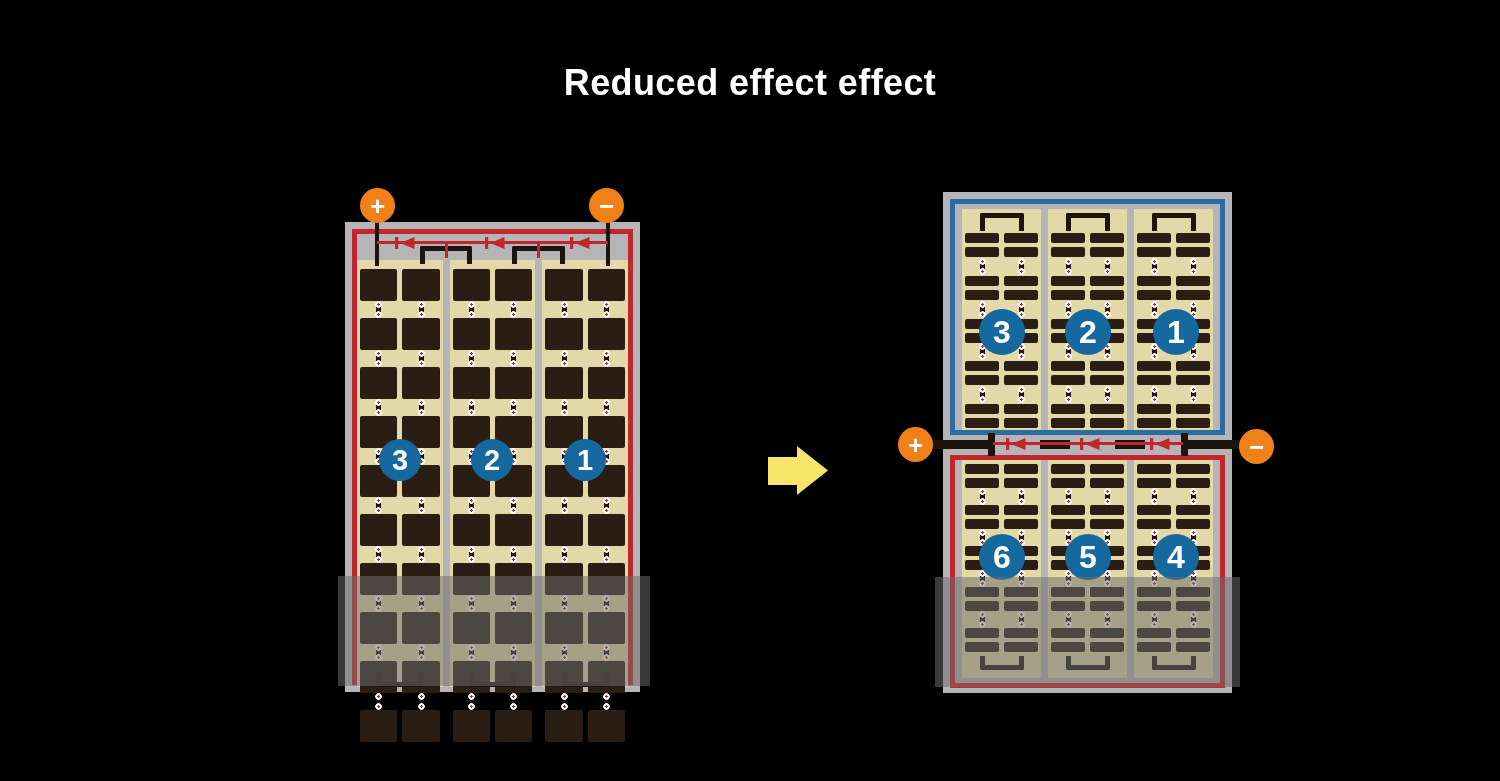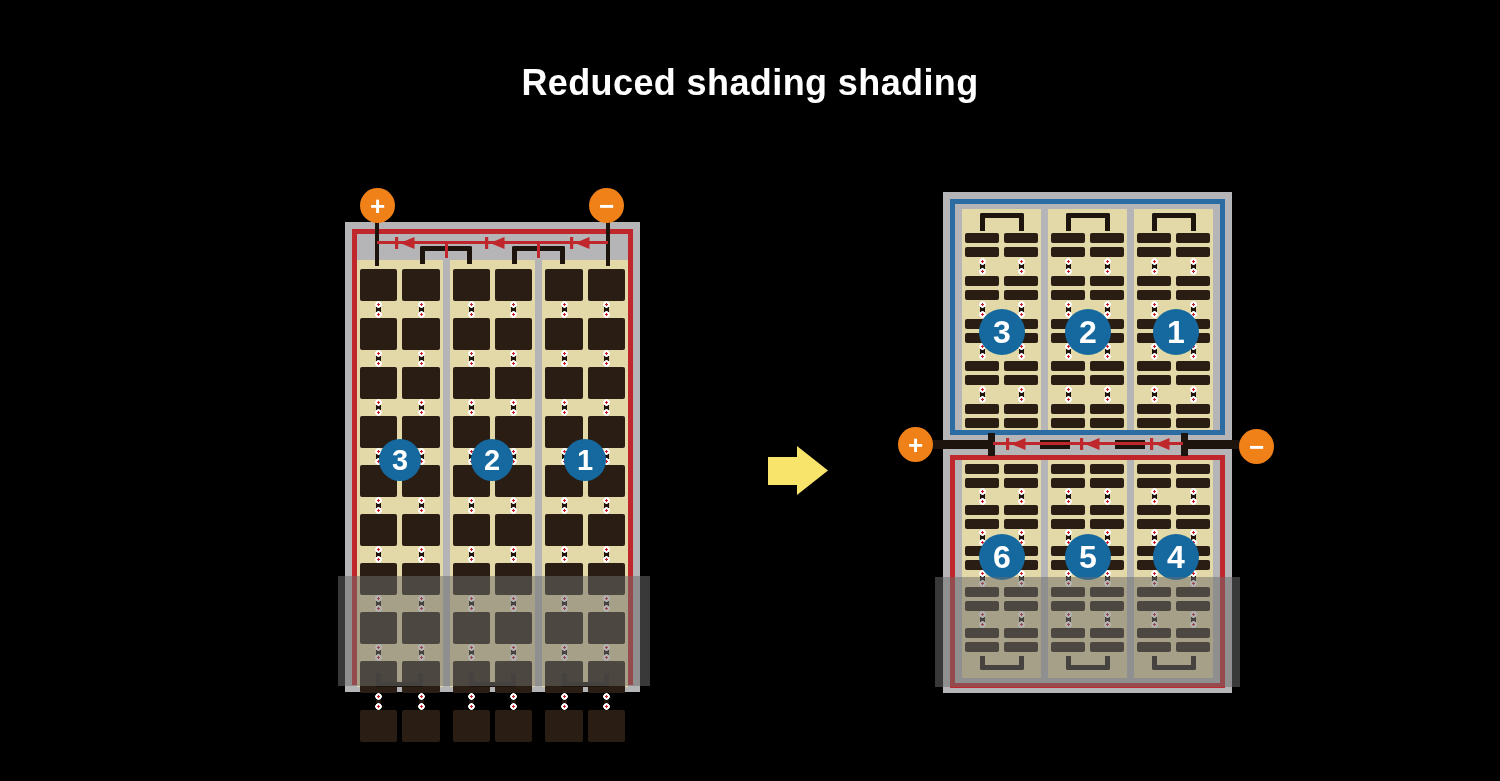--- a/index.html
+++ b/index.html
@@ -50,21 +50,21 @@
   .jblack{position:absolute;background:var(--wire-black);z-index:2;}
   .jgray{position:absolute;background:var(--frame-gray);z-index:1;}
   .shade{position:absolute;background:var(--shade);z-index:6;}
   .arrow{position:absolute;z-index:1;}
 </style>
 </head>
 <body>
 
 <div class="canvas">
 
-  <div class="title">Reduced shading shading</div>
+  <div class="title">Reduced effect effect</div>
 
   <div class="panel-frame" style="left:345px;top:222px;width:295px;height:470px;">
 
     <div class="red-rect" style="left:7px;top:7px;width:281px;height:456px;"></div>
 
     <div class="field" id="left-field" style="left:12px;top:38px;width:271px;height:427px;">
         <div class="pcol" style="padding: 9px 3px 12px;">
           <div class="loop-bottom"></div>
           <div class="subwrap">
             <div class="subcol">

